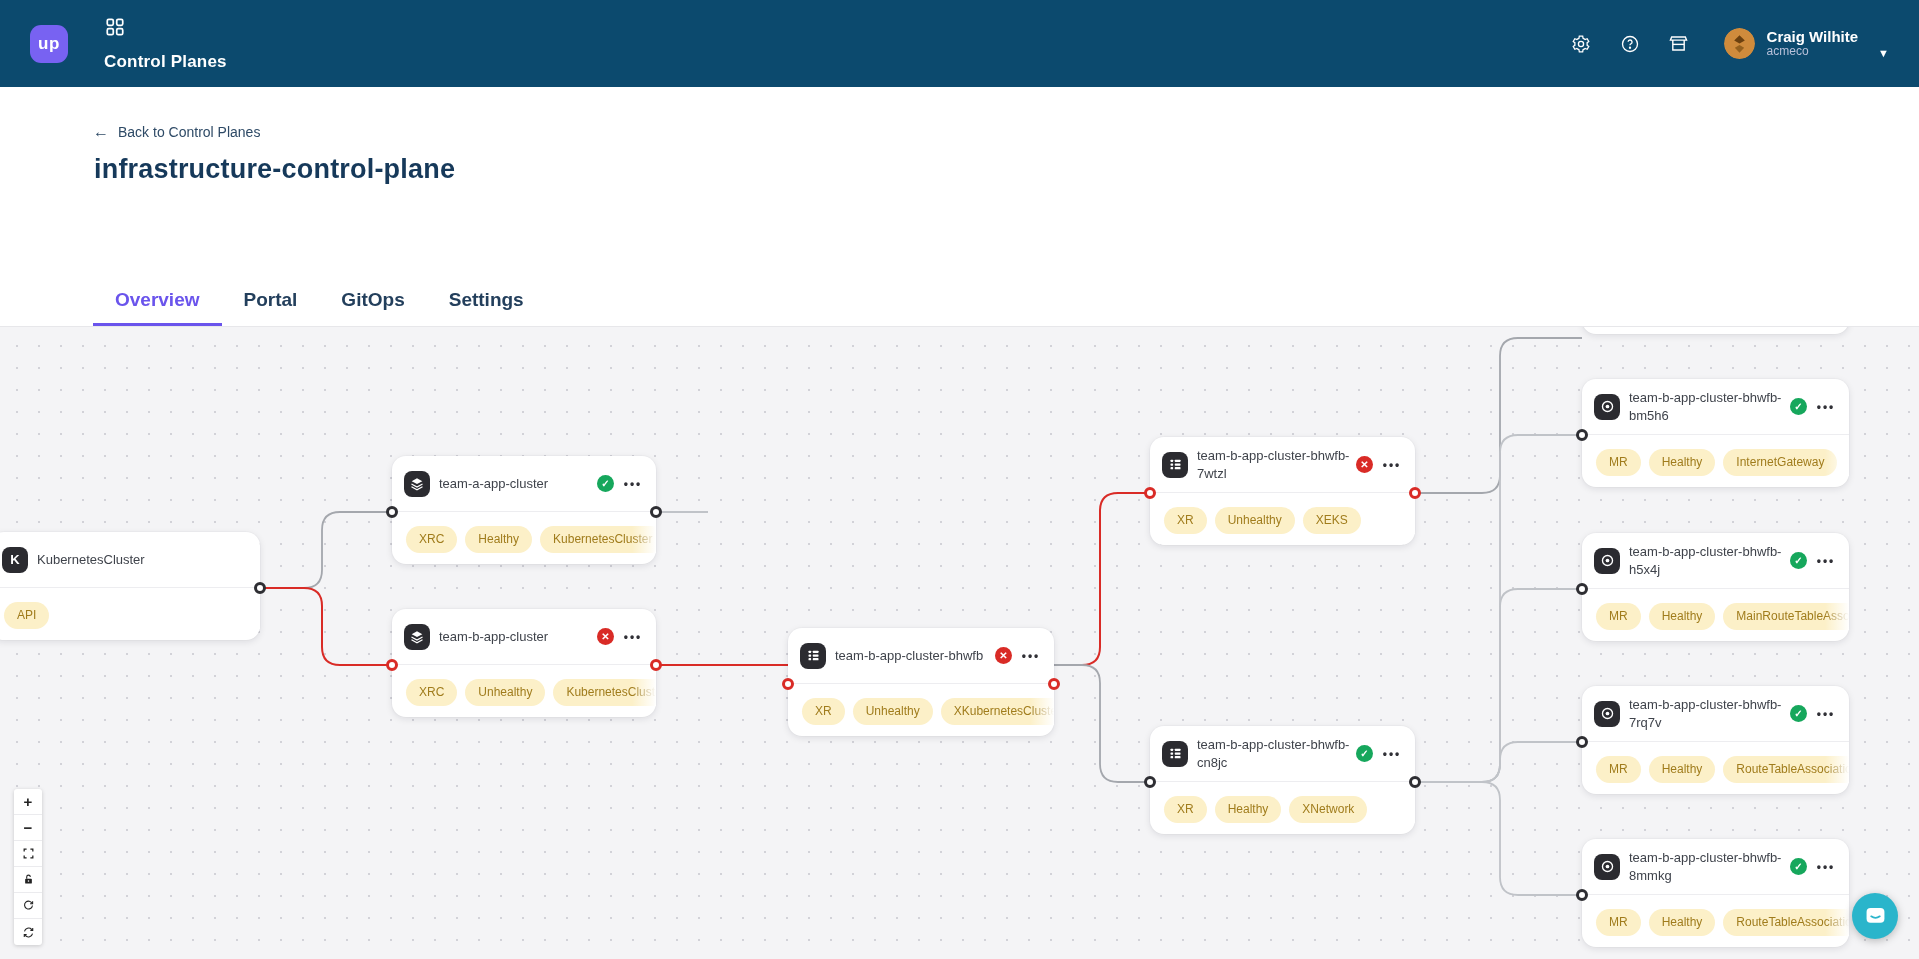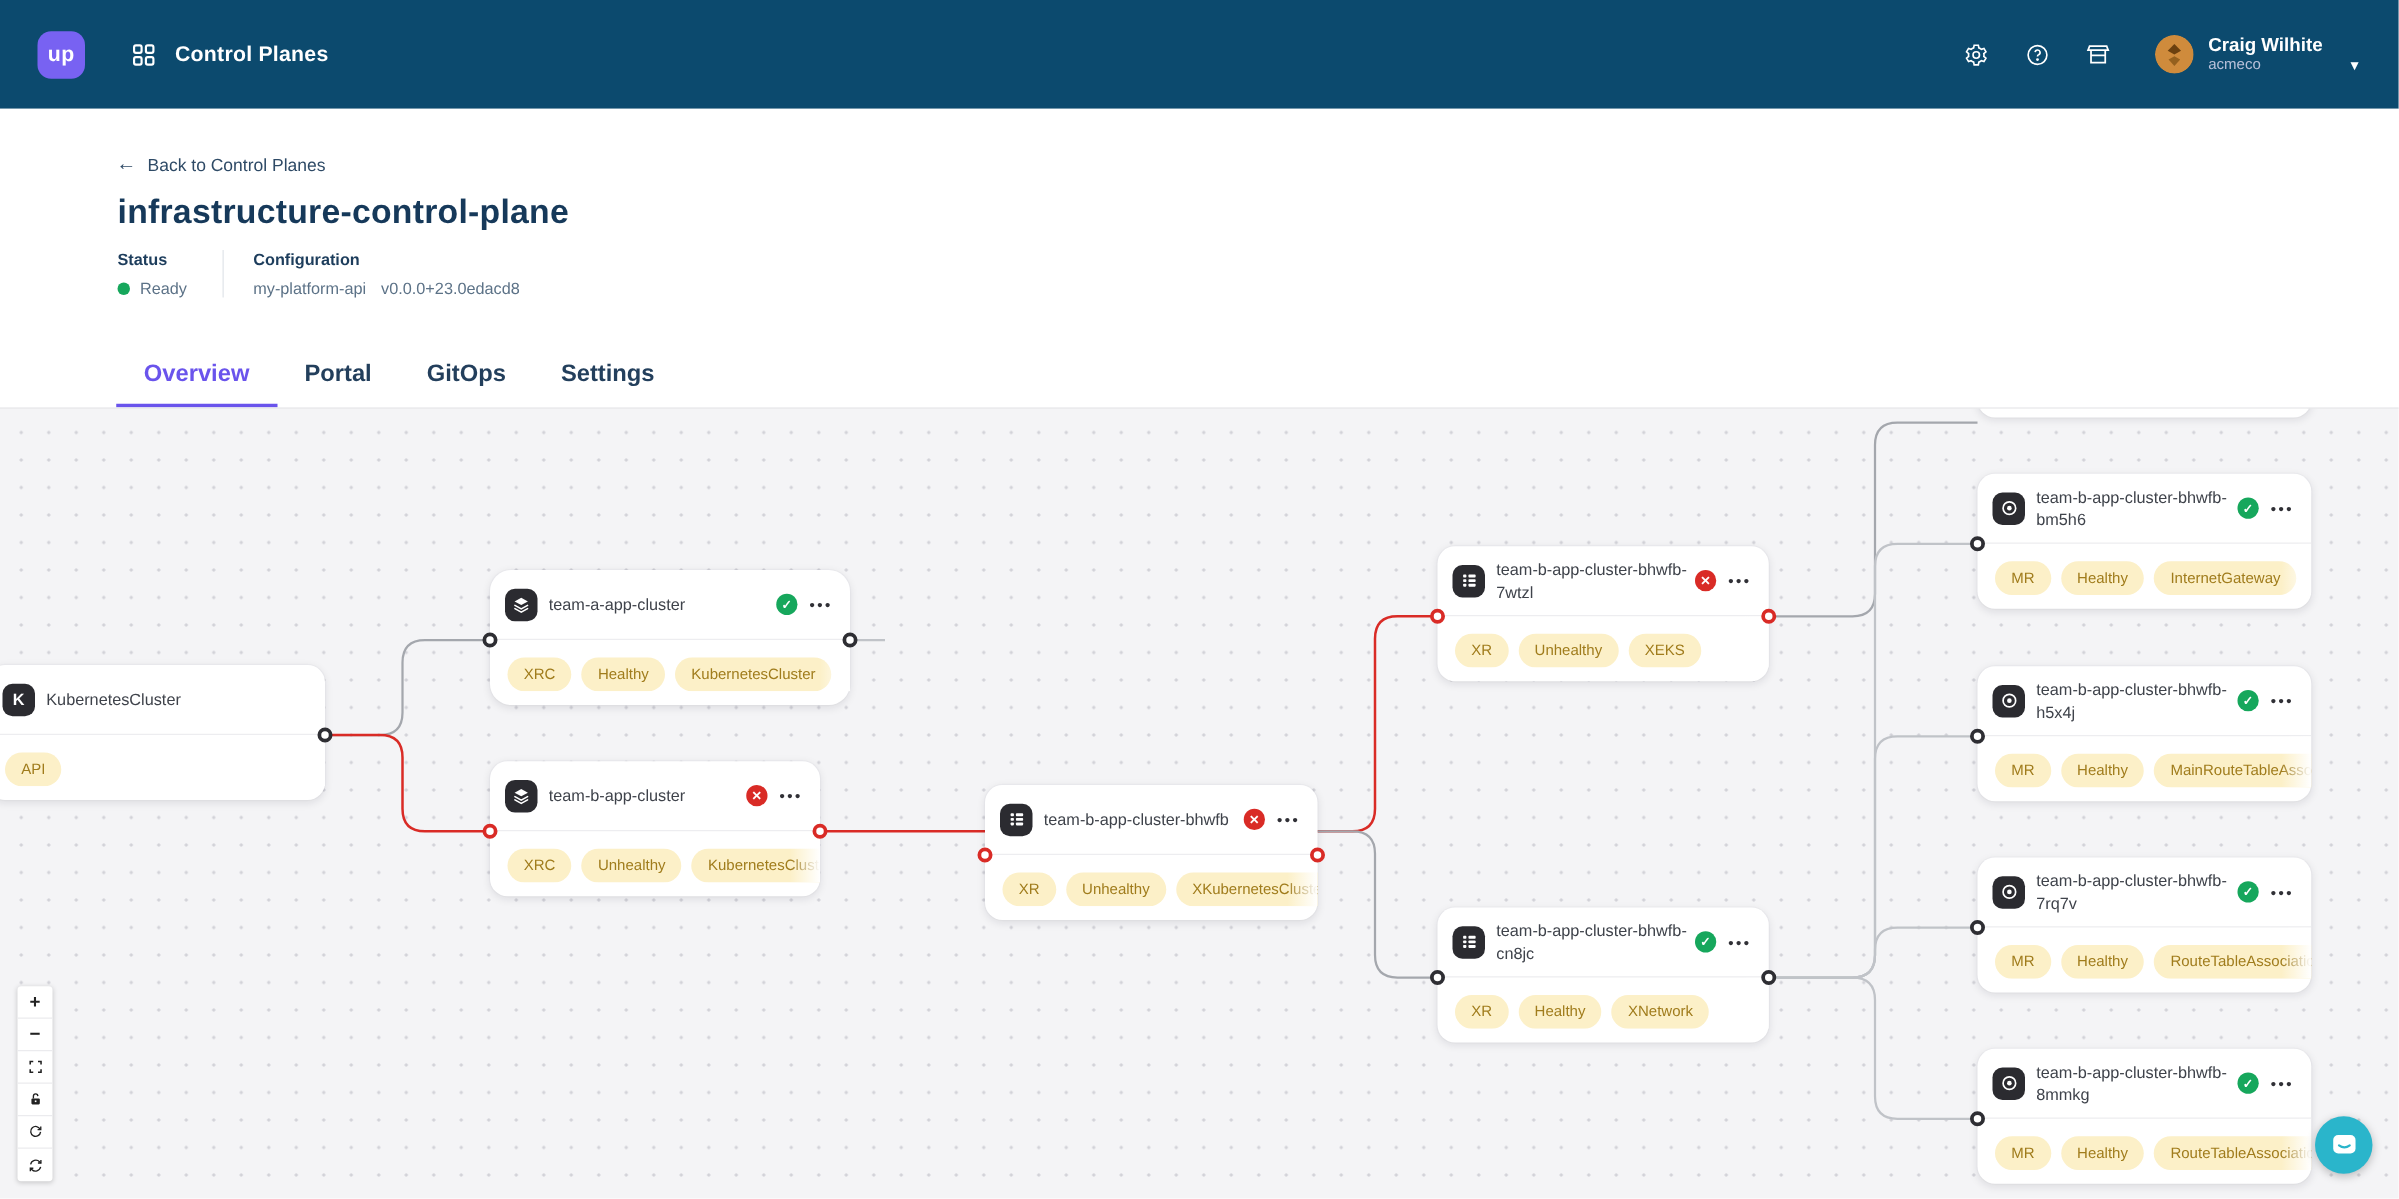--- a/index.html
+++ b/index.html
@@ -4,21 +4,21 @@
 <style>
   * { margin:0; padding:0; box-sizing:border-box; }
   html,body { width:1919px; height:959px; overflow:hidden; background:#fff;
               font-family:"Liberation Sans", sans-serif; }
 
   
   .navbar { height:87px; background:#0c4a6e; display:flex; align-items:center; padding:0 30px; }
   .logo { width:38px; height:38px; border-radius:11px; background:#7862f2; color:#fff;
           font-weight:bold; font-size:17px; display:flex; align-items:center; justify-content:center;
           letter-spacing:.5px; }
-  .nav-left { display:flex; align-items:center; gap:14px; margin-left:36px; }
+  .nav-left { display:flex; align-items:flex-start; gap:14px; margin-left:36px;flex-direction:column; }
   .nav-title { color:#fff; font-weight:bold; font-size:17px; letter-spacing:.2px; }
   .nav-spacer { flex:1; }
   .nav-icons { display:flex; align-items:center; gap:27px; margin-right:34px; }
   .nav-icon { width:22px; height:22px; display:flex; align-items:center; justify-content:center; cursor:pointer; }
   .user { display:flex; align-items:flex-end; gap:12px; cursor:pointer; }
   .avatar { width:31px; height:31px; border-radius:50%; overflow:hidden; flex:none; }
   .user-meta { display:flex; flex-direction:column; line-height:1.15; }
   .user-name { color:#fff; font-weight:bold; font-size:15px; }
   .user-org { color:#b9c1da; font-size:12px; }
   .chev { color:#fff; font-size:11px; margin-left:8px; }
@@ -138,37 +138,20 @@
     <span class="chev">▼</span>
   </div>
 </div>
 
 <div class="header">
   <a class="back">
     <span class="arr">←</span>
     <span>Back to Control Planes</span>
   </a>
   <h1 class="page-title">infrastructure-control-plane</h1>
-  <div class="meta">
-    <div class="meta-block">
-      <div class="meta-label">Status</div>
-      <div class="meta-value">
-        <span class="status-dot"></span>
-        <span>Ready</span>
-      </div>
-    </div>
-    <div class="meta-divider"></div>
-    <div class="meta-block">
-      <div class="meta-label">Configuration</div>
-      <div class="meta-value">
-        <span>my-platform-api</span>
-        <span class="cfg-ver">v0.0.0+23.0edacd8</span>
-      </div>
-    </div>
-  </div>
   <div class="tabs" id="tab-bar">
       <div class="tab active">Overview</div>
       <div class="tab">Portal</div>
       <div class="tab">GitOps</div>
       <div class="tab">Settings</div>
     </div>
 </div>
 
 <div class="canvas" id="canvas">
   <svg class="edges" id="edges" width="1919" height="633">
@@ -215,21 +198,21 @@
 <div class="node" style="left: -10px; top: 205px; width: 270px; height: 108px; z-index: 2;">
       <div class="node-head">
         <span class="node-icon">K</span>
         <span class="node-label">KubernetesCluster</span>
       </div>
       <div class="node-badges">
         <span class="badge">API</span>
       </div>
       <span class="handle right dark"></span>
     </div>
-    <div class="node" style="left: 392px; top: 129px; width: 288px; height: 108px; z-index: 2; border-radius: 17px;">
+    <div class="node" style="left: 392px; top: 129px; width: 264px; height: 108px; z-index: 2;">
       <div class="node-head">
         <span class="node-icon">
           <svg viewBox="0 0 24 24" width="16" height="16">
             <path fill="#fff" d="M12 3.4 20 7.7l-8 4.4-8-4.4z"></path>
             <path fill="none" stroke="#fff" stroke-width="1.9" stroke-linecap="round" d="M4.4 12.4 12 16.6l7.6-4.2"></path>
             <path fill="none" stroke="#fff" stroke-width="1.9" stroke-linecap="round" d="M4.4 16.4 12 20.6l7.6-4.2"></path>
           </svg>
         </span>
         <span class="node-label">team-a-app-cluster</span>
         <span class="status healthy">✓</span>

